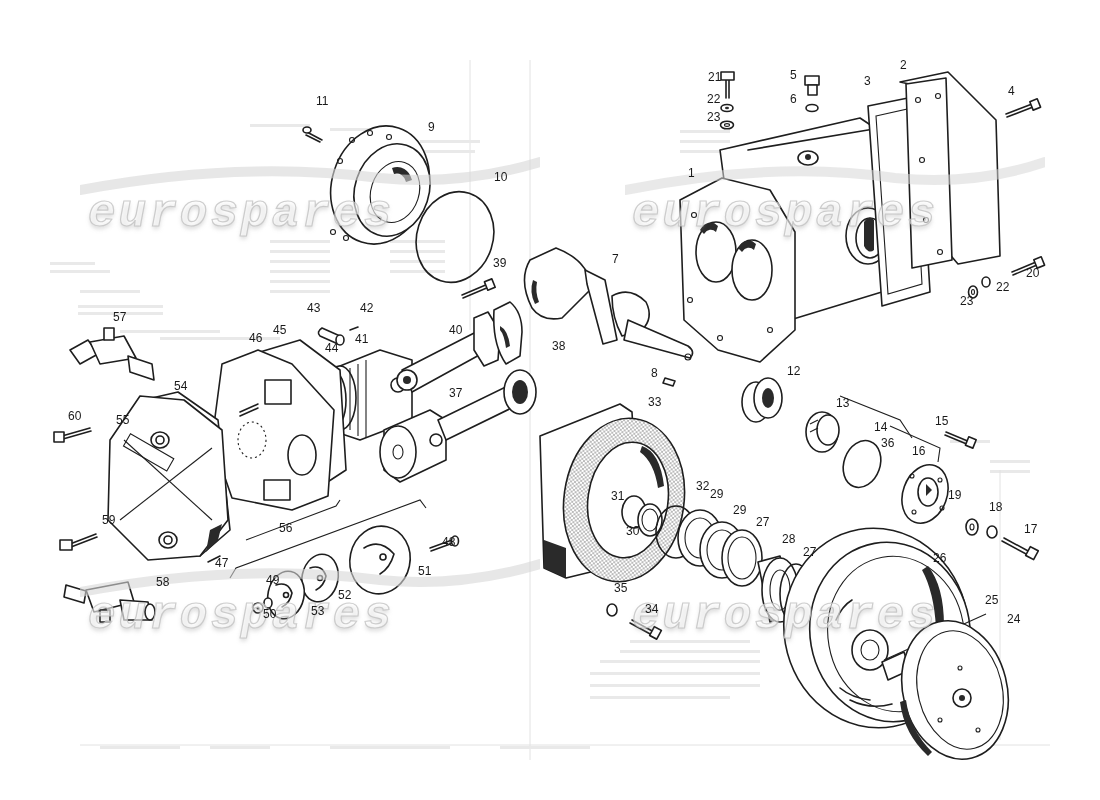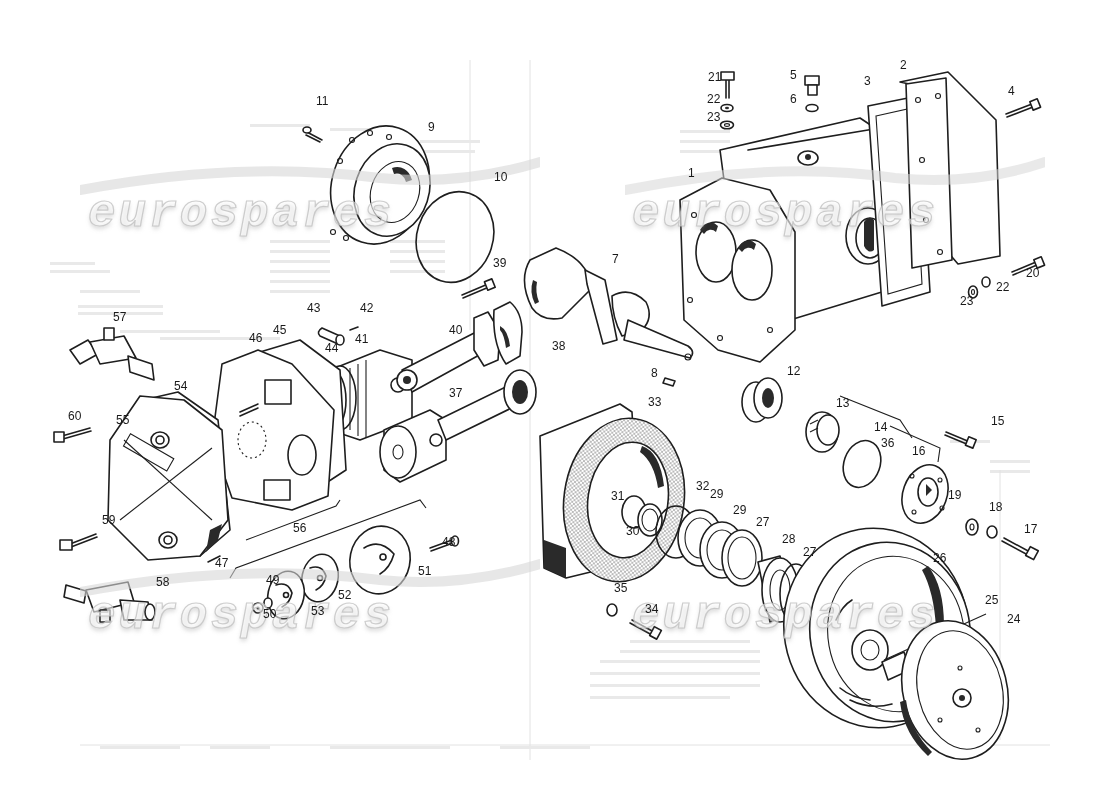--- a/index.html
+++ b/index.html
@@ -456,21 +456,21 @@
     <div class="callout" style="left: 790px; top: 69px;">5</div>
     <div class="callout" style="left: 790px; top: 93px;">6</div>
     <div class="callout" style="left: 612px; top: 253px;">7</div>
     <div class="callout" style="left: 651px; top: 367px;">8</div>
     <div class="callout" style="left: 428px; top: 121px;">9</div>
     <div class="callout" style="left: 494px; top: 171px;">10</div>
     <div class="callout" style="left: 316px; top: 95px;">11</div>
     <div class="callout" style="left: 787px; top: 365px;">12</div>
     <div class="callout" style="left: 836px; top: 397px;">13</div>
     <div class="callout" style="left: 874px; top: 421px;">14</div>
-    <div class="callout" style="left: 991px; top: 415px;">15</div>
+    <div class="callout" style="left: 935px; top: 415px;">15</div>
     <div class="callout" style="left: 912px; top: 445px;">16</div>
     <div class="callout" style="left: 1024px; top: 523px;">17</div>
     <div class="callout" style="left: 989px; top: 501px;">18</div>
     <div class="callout" style="left: 948px; top: 489px;">19</div>
     <div class="callout" style="left: 1026px; top: 267px;">20</div>
     <div class="callout" style="left: 708px; top: 71px;">21</div>
     <div class="callout" style="left: 707px; top: 93px;">22</div>
     <div class="callout" style="left: 996px; top: 281px;">22</div>
     <div class="callout" style="left: 707px; top: 111px;">23</div>
     <div class="callout" style="left: 960px; top: 295px;">23</div>
@@ -501,18 +501,18 @@
     <div class="callout" style="left: 249px; top: 332px;">46</div>
     <div class="callout" style="left: 215px; top: 557px;">47</div>
     <div class="callout" style="left: 442px; top: 536px; text-align: center;">48</div>
     <div class="callout" style="left: 266px; top: 574px;">49</div>
     <div class="callout" style="left: 263px; top: 608px;">50</div>
     <div class="callout" style="left: 418px; top: 565px;">51</div>
     <div class="callout" style="left: 338px; top: 589px;">52</div>
     <div class="callout" style="left: 311px; top: 605px;">53</div>
     <div class="callout" style="left: 174px; top: 380px; text-align: center;">54</div>
     <div class="callout" style="left: 116px; top: 390px; margin-top: 24px;">55</div>
-    <div class="callout" style="left: 293px; top: 522px;">56</div>
+    <div class="callout" style="left: 279px; top: 522px;">56</div>
     <div class="callout" style="left: 113px; top: 311px;">57</div>
     <div class="callout" style="left: 156px; top: 576px;">58</div>
     <div class="callout" style="left: 74px; top: 514px; padding-left: 28px;">59</div>
     <div class="callout" style="left: 68px; top: 410px;">60</div>
   </div>
 
 </body></html>

